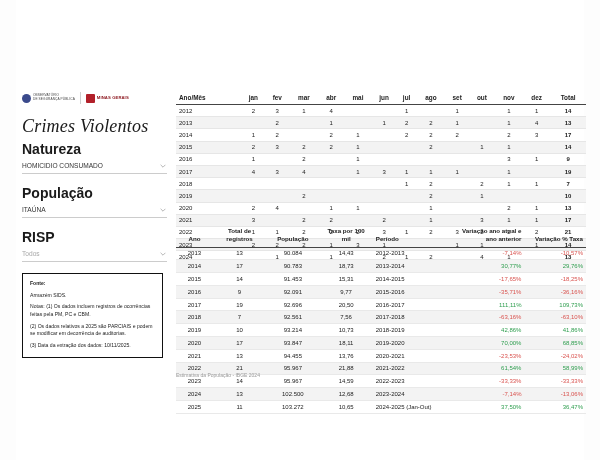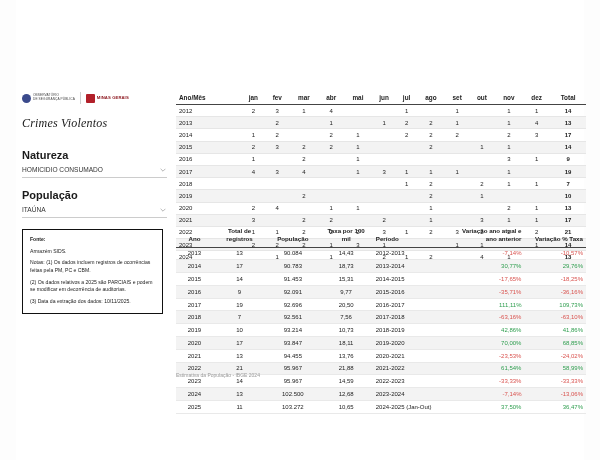--- a/index.html
+++ b/index.html
@@ -55,28 +55,28 @@
   }
   .logo-text.red { color: #8e1a22; font-weight: bold; font-size: 4.2px; }
   .logo-sep {
     width: 1px; height: 12px;
     background: #cfcfcf;
   }
 
   .title {
     font-family: "Liberation Serif", serif;
     font-style: italic;
-    font-size: 12px;
+    font-size: 18px;
     color: #1a1a1a;
-    margin: 2px 0 18px 0;
+    margin: 2px 0 4px 0;
     letter-spacing: .2px;
   }
 
   .field-label {
-    font-size: 11px;
+    font-size: 14px;
     font-weight: bold;
     color: #1a1a1a;
     margin-bottom: 3px;
   }
   .select {
     position: relative;
     border-bottom: 1px solid #cccccc;
     height: 13px;
     margin-bottom: 11px;
   }
@@ -245,20 +245,31 @@
       <div class="select">
         <div class="value">ITAÚNA</div>
         <span class="chev">
           <svg viewBox="0 0 10 10" width="6" height="6">
               <path d="M1 3 L5 7 L9 3" stroke="#9a9a9a" stroke-width="1.2" fill="none"></path>
             </svg>
         </span>
       </div>
     </div>
 
+    <div>
+      <div class="field-label">RISP</div>
+      <div class="select">
+        <div class="value placeholder">Todos</div>
+        <span class="chev">
+          <svg viewBox="0 0 10 10" width="6" height="6">
+              <path d="M1 3 L5 7 L9 3" stroke="#9a9a9a" stroke-width="1.2" fill="none"></path>
+            </svg>
+        </span>
+      </div>
+    </div>
 
     <div class="notes-box">
       <div class="nline b">Fonte:</div>
       <div class="nline">Armazém SIDS.</div>
       <div class="nline">Notas: (1) Os dados incluem registros de ocorrências feitas pela PM, PC e CBM.</div>
       <div class="nline">(2) Os dados relativos a 2025 são PARCIAIS e podem se modificar em decorrência de auditorias.</div>
       <div class="nline last">(3) Data da extração dos dados: 10/11/2025.</div>
     </div>
   </div>
 

